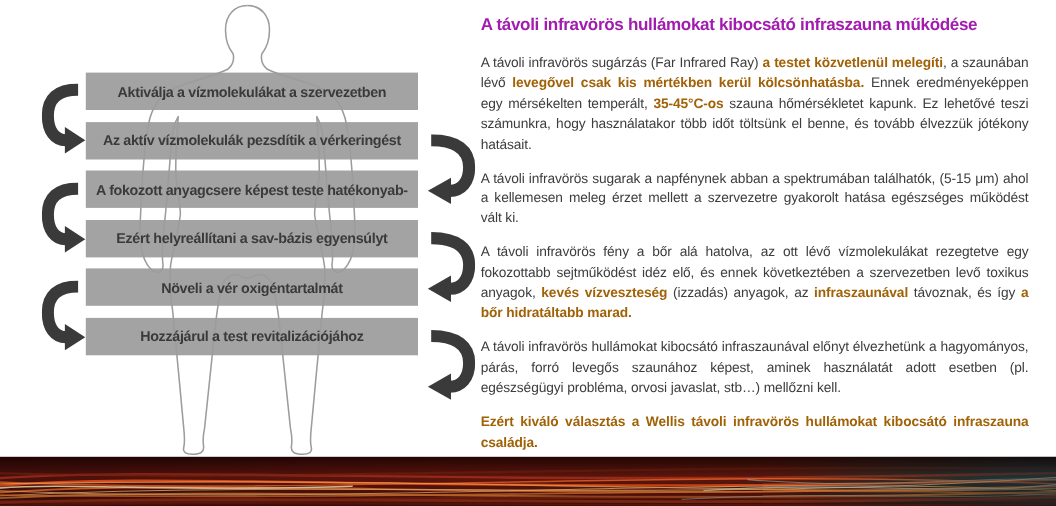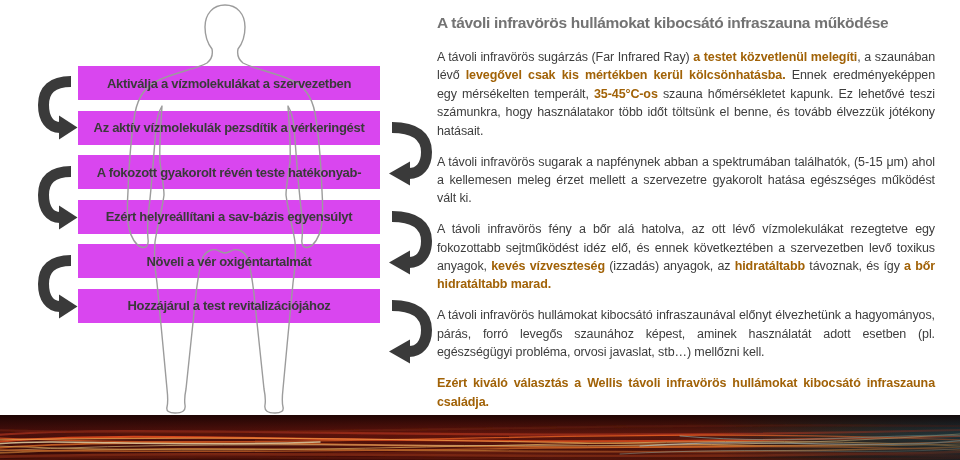--- a/index.html
+++ b/index.html
@@ -7,31 +7,31 @@
     width:960px;height:460px;overflow:hidden;background:#fff;
     font-family:"Liberation Sans",sans-serif;
   }
   .page{position:relative;width:960px;height:460px;background:#fff}
 
   
   .figure{position:absolute;left:0;top:0;width:460px;height:415px}
   .silhouette{position:absolute;left:0;top:0;z-index:2;pointer-events:none}
   .steps{position:absolute;left:78px;top:66px;width:302px;
          display:flex;flex-direction:column;gap:10.5px}
-  .step{height:34px;background:#d946ef;
+  .step{height:34px;background:#a3a3a3;
         display:flex;flex-direction:column;align-items:center;justify-content:center;
         text-align:center}
   .step .ln{position:relative;z-index:3;white-space:nowrap;
         color:#3a3a3a;font-weight:bold;font-size:13px;line-height:15px;
         letter-spacing:-0.3px}
   .arrow{position:absolute;z-index:4}
 
   
   .article{position:absolute;left:437px;top:0;width:498px;color:#3d3d3d}
-  .article h1{font-size:15.5px;font-weight:bold;color:#737373;
+  .article h1{font-size:15.5px;font-weight:bold;color:#a21caf;
               letter-spacing:-0.3px;margin:14px 0 16px;white-space:nowrap}
   .article p{font-size:12.5px;line-height:18.4px;text-align:justify;
              margin:0 0 12.5px;letter-spacing:-0.1px}
   .article p b{color:#a16207}
 
   
   .strip{position:absolute;left:0;top:415px;width:960px;height:45px;overflow:hidden}
   .strip svg{display:block;width:100%;height:100%}
 </style>
 </head>
@@ -55,21 +55,21 @@
     </svg>
 
     <div class="steps">
       <div class="step">
         <div class="ln">Aktiválja a vízmolekulákat a szervezetben</div>
       </div>
       <div class="step">
         <div class="ln">Az aktív vízmolekulák pezsdítik a vérkeringést</div>
       </div>
       <div class="step">
-        <div class="ln">A fokozott gyakorolt révén teste hatékonyab-</div>
+        <div class="ln">A fokozott anyagcsere képest teste hatékonyab-</div>
       </div>
       <div class="step">
         <div class="ln">Ezért helyreállítani a sav-bázis egyensúlyt</div>
       </div>
       <div class="step">
         <div class="ln">Növeli a vér oxigéntartalmát</div>
       </div>
       <div class="step">
         <div class="ln">Hozzájárul a test revitalizációjához</div>
       </div>
@@ -99,21 +99,21 @@
     <svg class="arrow" style="left:380px;top:300px" width="52" height="64" viewBox="0 0 52 64">
       <path d="M12,5.5 C36,5.5 46.5,15 46.5,30 C46.5,44 39,51.5 29,51.5" fill="none" stroke="#3a3a3a" stroke-width="11"></path>
       <polygon points="30,39.5 9,51.5 30,63.5" fill="#3a3a3a"></polygon>
     </svg>
   </div>
 
   <div class="article">
     <h1>A távoli infravörös hullámokat kibocsátó infraszauna működése</h1>
     <p><span>A távoli infravörös sugárzás (Far Infrared Ray) </span><b>a testet közvetlenül melegíti</b><span>, a szaunában lévő </span><b>levegővel csak kis mértékben kerül kölcsönhatásba.</b><span> Ennek eredményeképpen egy mérsékelten temperált, </span><b>35-45°C-os</b><span> szauna hőmérsékletet kapunk. Ez lehetővé teszi számunkra, hogy használatakor több időt töltsünk el benne, és tovább élvezzük jótékony hatásait.</span></p>
     <p><span>A távoli infravörös sugarak a napfénynek abban a spektrumában találhatók, (5-15 μm) ahol a kellemesen meleg érzet mellett a szervezetre gyakorolt hatása egészséges működést vált ki.</span></p>
-    <p><span>A távoli infravörös fény a bőr alá hatolva, az ott lévő vízmolekulákat rezegtetve egy fokozottabb sejtműködést idéz elő, és ennek következtében a szervezetben levő toxikus anyagok, </span><b>kevés vízveszteség</b><span> (izzadás) anyagok, az </span><b>hidratáltabb</b><span> távoznak, és így </span><b>a bőr hidratáltabb marad.</b></p>
+    <p><span>A távoli infravörös fény a bőr alá hatolva, az ott lévő vízmolekulákat rezegtetve egy fokozottabb sejtműködést idéz elő, és ennek következtében a szervezetben levő toxikus anyagok, </span><b>kevés vízveszteség</b><span> (izzadás) anyagok, az </span><b>infraszaunával</b><span> távoznak, és így </span><b>a bőr hidratáltabb marad.</b></p>
     <p><span>A távoli infravörös hullámokat kibocsátó infraszaunával előnyt élvezhetünk a hagyományos, párás, forró levegős szaunához képest, aminek használatát adott esetben (pl. egészségügyi probléma, orvosi javaslat, stb…) mellőzni kell.</span></p>
     <p><b>Ezért kiváló választás a Wellis távoli infravörös hullámokat kibocsátó infraszauna családja.</b></p>
   </div>
 
   <div class="strip">
     <svg viewBox="0 0 960 45" preserveAspectRatio="none">
       <defs>
         <linearGradient id="sg" x1="0" y1="0" x2="1" y2="0">
           <stop offset="0" stop-color="#4a100c"></stop>
           <stop offset="0.45" stop-color="#5f140c"></stop>

